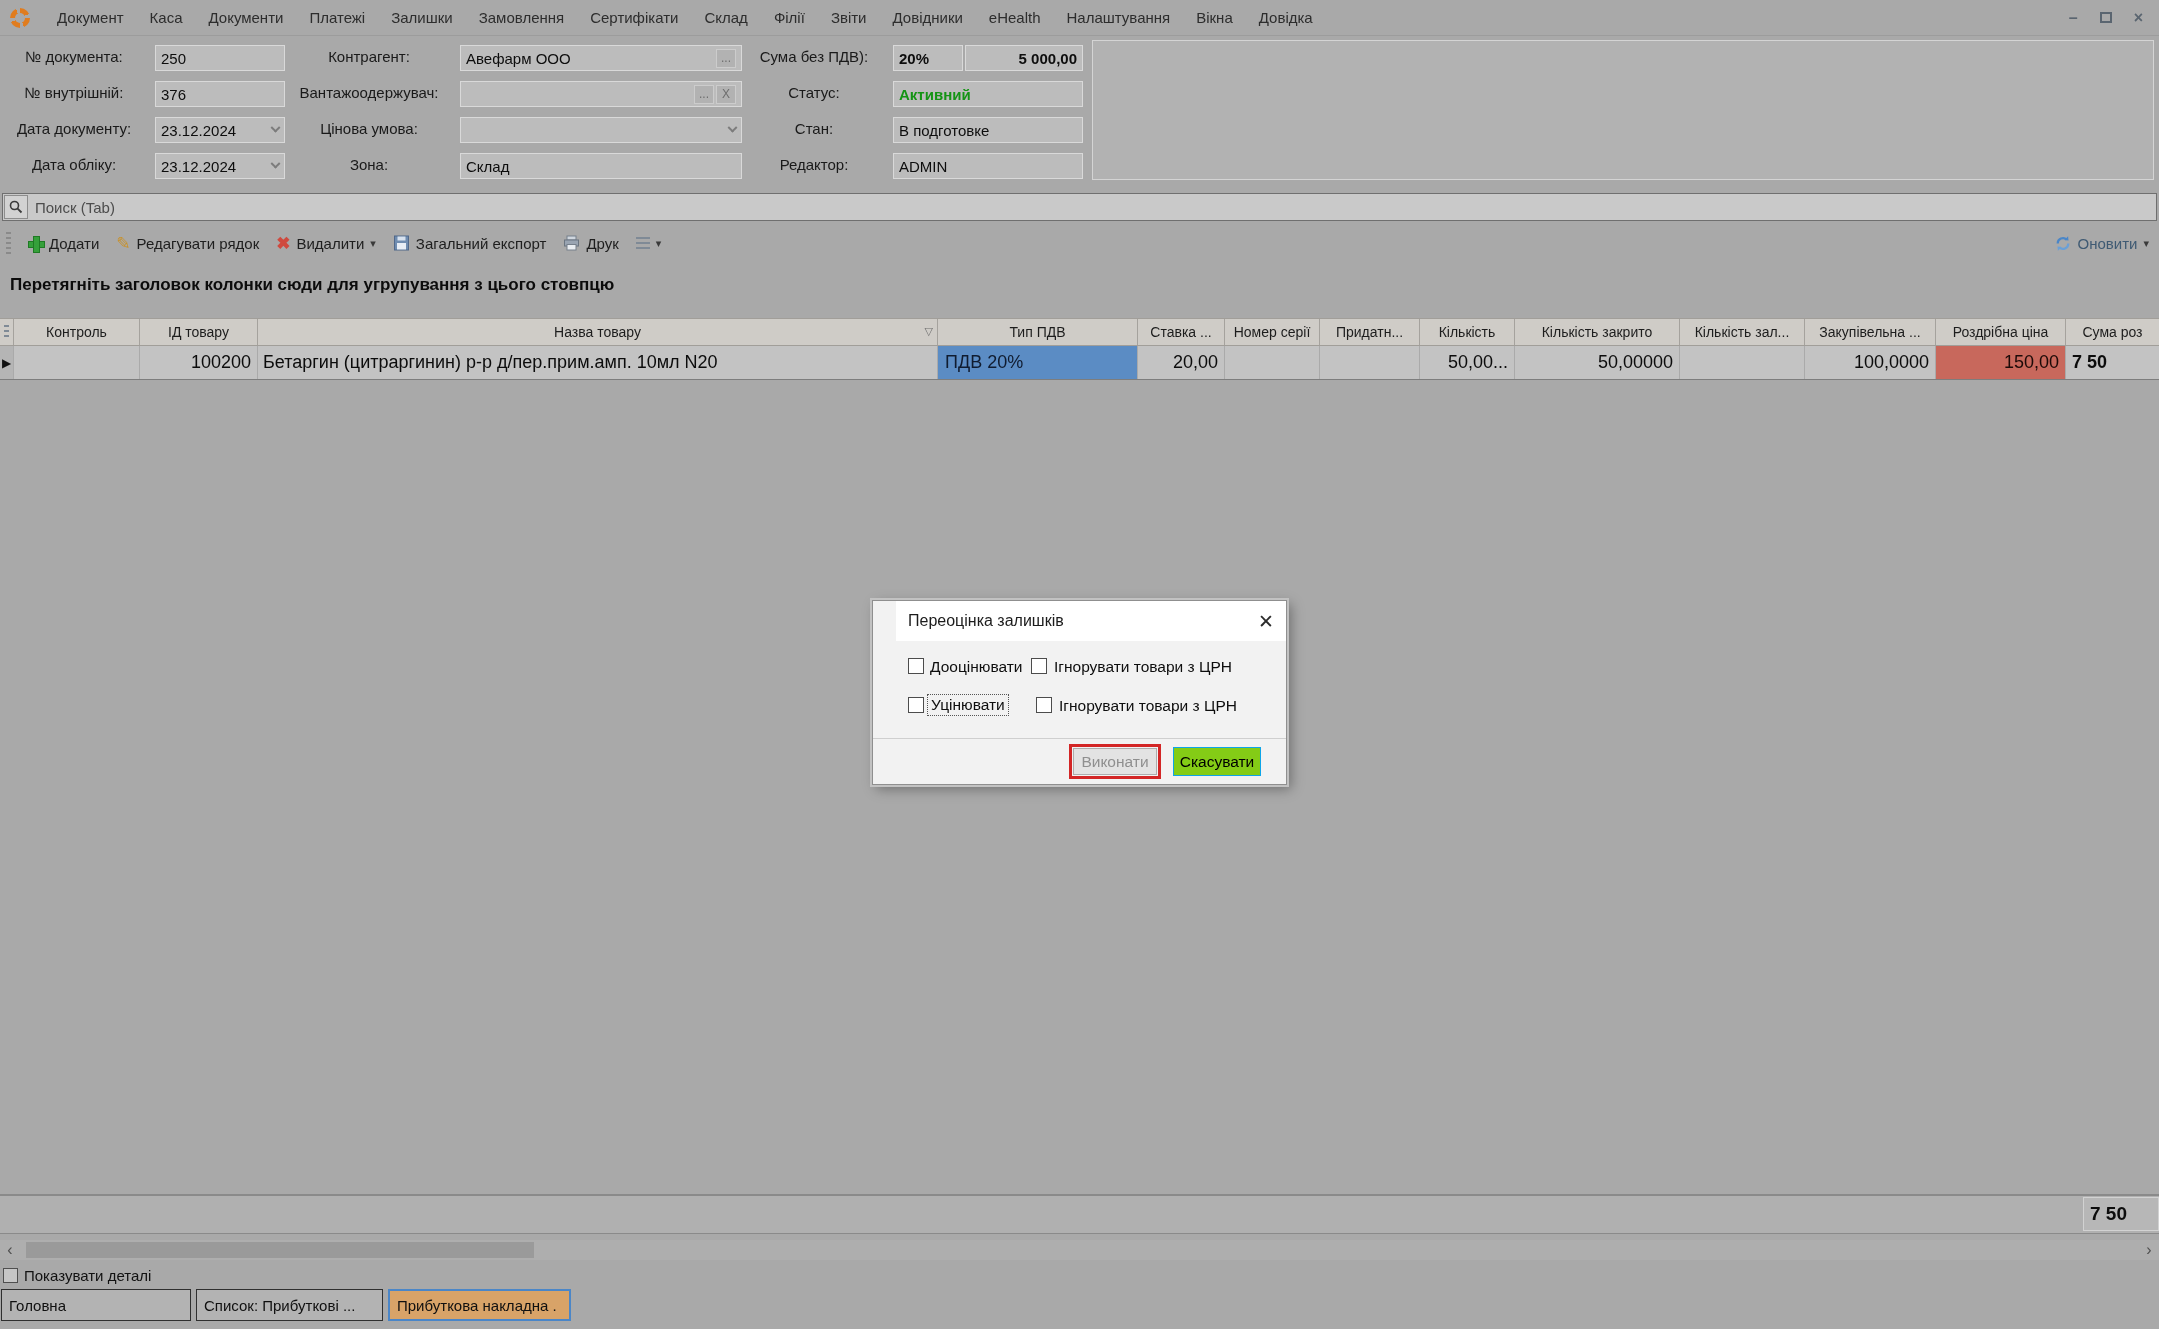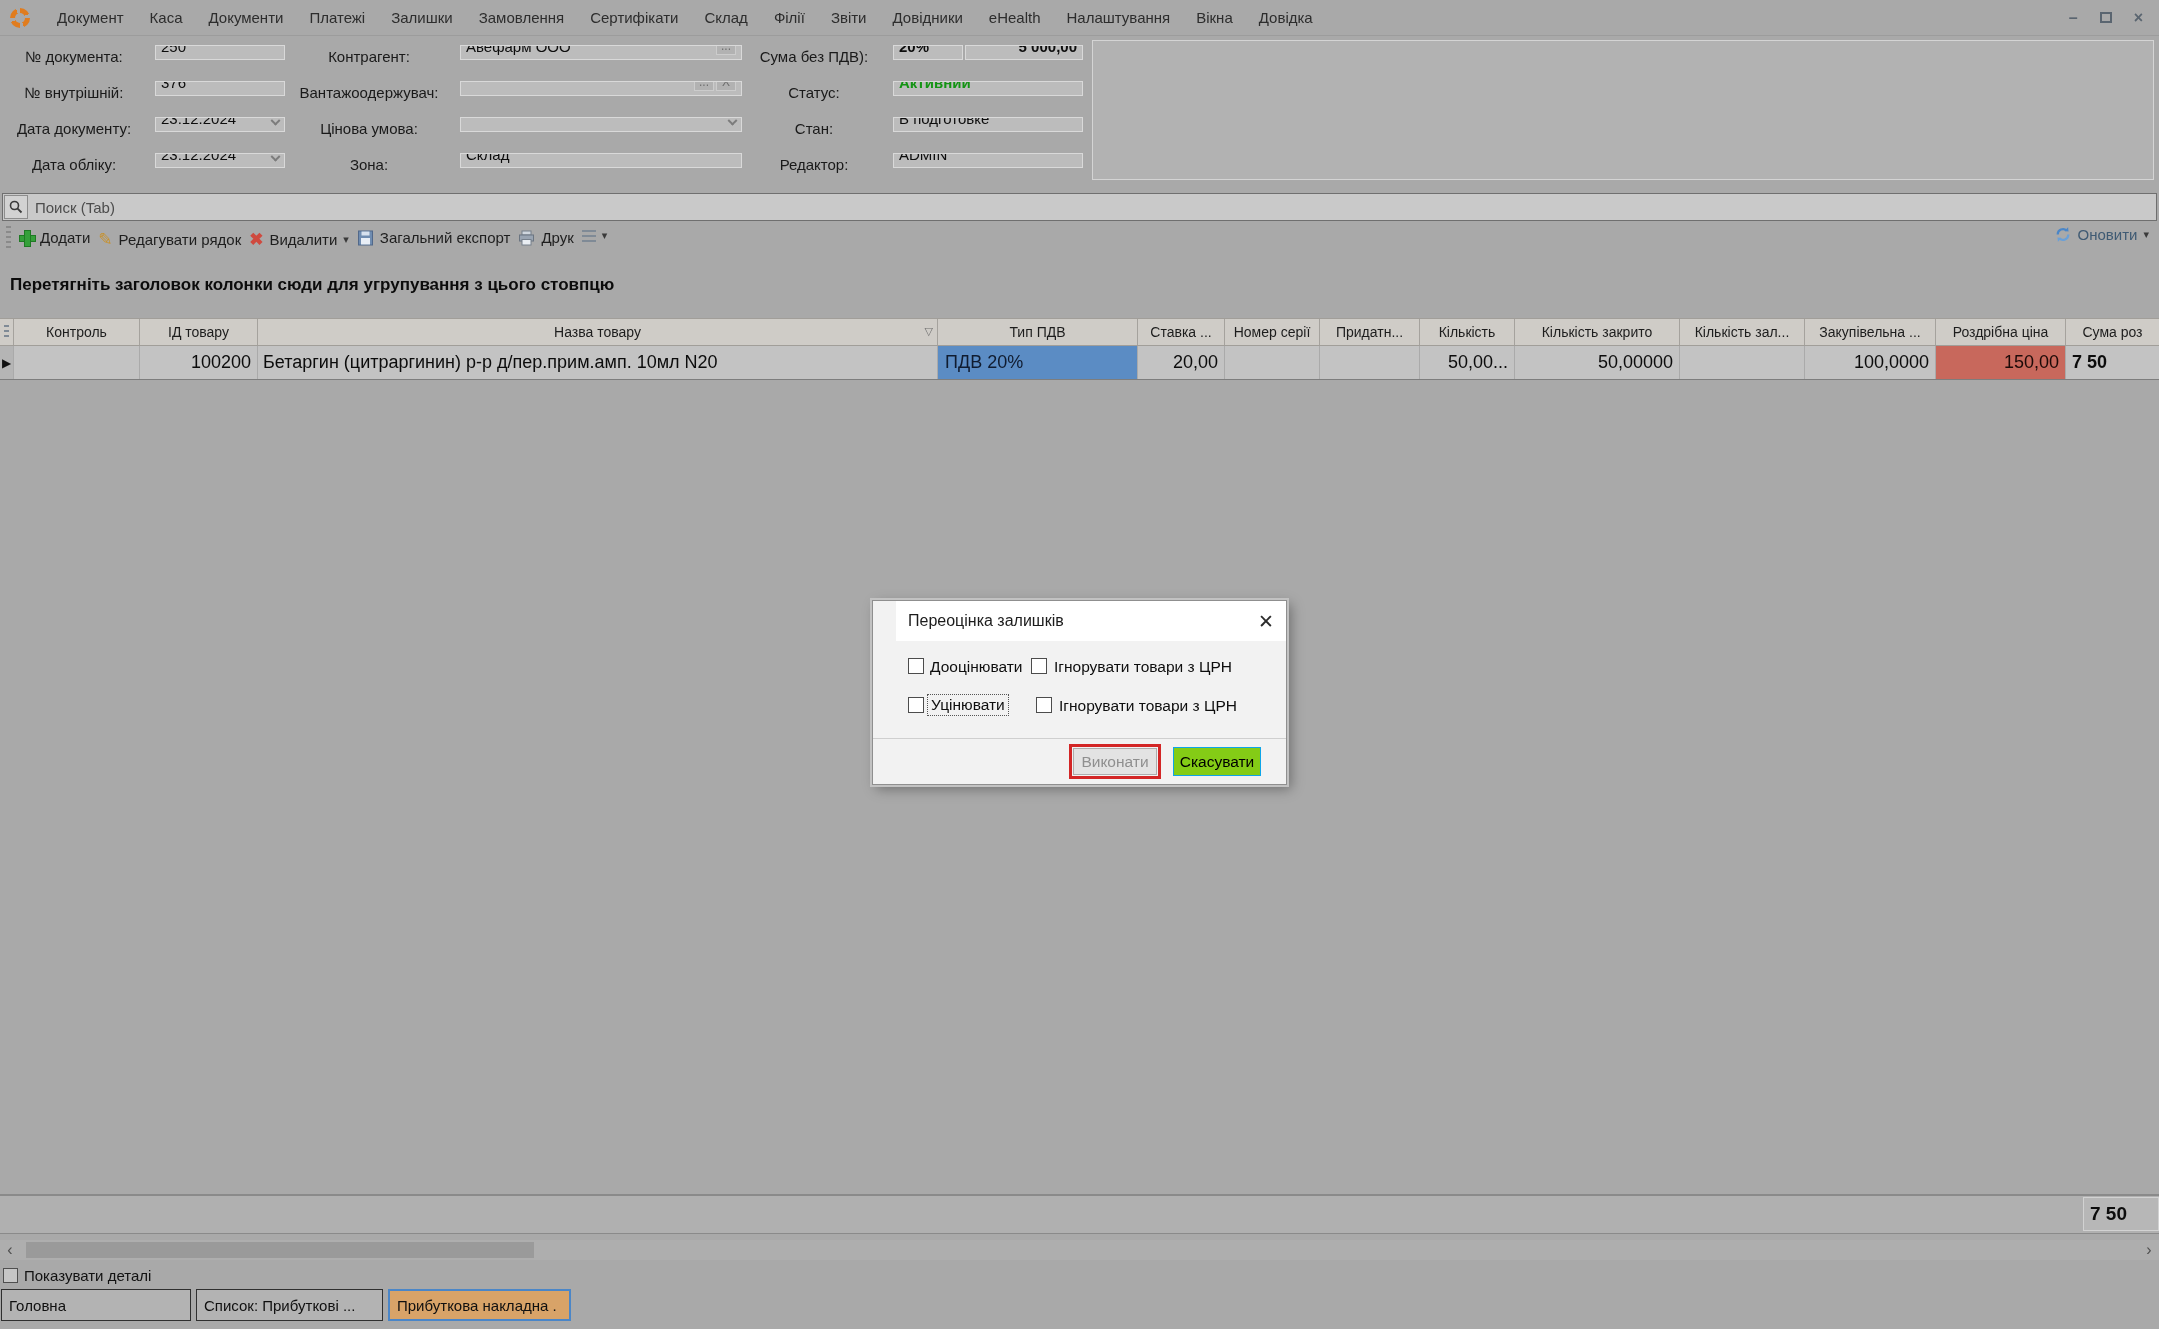--- a/index.html
+++ b/index.html
@@ -13,38 +13,38 @@
           background:conic-gradient(#e07c1e 0 65deg, rgba(0,0,0,0) 65deg 90deg, #e07c1e 90deg 155deg, rgba(0,0,0,0) 155deg 180deg, #e07c1e 180deg 245deg, rgba(0,0,0,0) 245deg 270deg, #e07c1e 270deg 335deg, rgba(0,0,0,0) 335deg 360deg); }
   .logo::after { content:""; position:absolute; left:5px; top:5px; width:10px; height:10px; border-radius:50%; background:#a9a9a9; }
   .menu-item { padding:0 13px; font-size:15px; color:#2d2d2d; line-height:36px; white-space:nowrap; cursor:default; }
   .win-controls { margin-left:auto; display:flex; align-items:center; gap:22px; padding-right:16px; color:#5a6570; font-size:16px; font-weight:bold; }
   .ico-restore { width:12px; height:11px; position:relative; display:inline-block; }
   .ico-restore::before { content:""; position:absolute; right:0; top:0; width:8px; height:7px; border:2px solid #5a6570; }
   .ico-restore::after  { content:""; position:absolute; left:0; bottom:0; width:8px; height:7px; border:2px solid #5a6570; background:#a9a9a9; }
 
   
   .flabel { position:absolute; height:23px; line-height:23px; text-align:center; font-size:15px; color:#1a1a1a; white-space:nowrap; }
-  .field  { position:absolute; height:15px; background:#bcbcbc; border:1px solid #d9d9d9; font-size:15px; color:#0d0d0d;
-            display:flex; align-items:flex-end; padding:4px 5px; white-space:nowrap; overflow:hidden; }
+  .field  { position:absolute; height:26px; background:#bcbcbc; border:1px solid #d9d9d9; font-size:15px; color:#0d0d0d;
+            display:flex; align-items:center; padding:4px 5px; white-space:nowrap; overflow:hidden; }
   .field .chev { margin-left:auto; width:7px; height:7px; border-right:2px solid #7c7c7c; border-bottom:2px solid #7c7c7c; transform:rotate(45deg) translate(-2px,-2px); }
   .mini-btn { margin-left:auto; width:20px; height:19px; background:#b2b2b2; border:1px solid #cccccc; color:#6e6e6e; font-size:12px;
               display:flex; align-items:center; justify-content:center; flex:0 0 auto; }
   .mini-btn + .mini-btn { margin-left:2px; }
   .bold { font-weight:bold; }
   .green { color:#149414; font-weight:bold; }
   .right-panel { position:absolute; left:1092px; top:40px; width:1062px; height:140px; background:#b2b2b2; border:1px solid #d4d4d4; }
 
   
   .searchbar { position:absolute; top:193px; left:2px; width:2155px; height:28px; background:#c9c9c9; border:1px solid #6f6f6f; display:flex; align-items:center; }
   .search-iconbox { width:24px; height:24px; margin:1px; background:#d2d2d2; border:1px solid #8d8d8d; display:flex; align-items:center; justify-content:center; flex:0 0 auto; }
   .searchbar input { flex:1; border:none; outline:none; background:transparent; font-family:"Liberation Sans",sans-serif; font-size:15px; color:#2a2a2a; padding:0 6px; }
   .searchbar input::placeholder { color:#4d4d4d; opacity:1; }
 
   
-  .toolbar { position:absolute; top:226px; left:0; width:2159px; height:34px; display:flex; align-items:flex-start; padding-left:6px; }
+  .toolbar { position:absolute; top:226px; left:0; width:2159px; height:34px; display:flex; align-items:center; gap:9px; padding-left:6px; }
   .grip { width:5px; height:22px; background:repeating-linear-gradient(to bottom,#8a8a8a 0 2px, rgba(0,0,0,0) 2px 5px); margin-right:4px; }
   .tbtn { display:flex; align-items:center; gap:6px; font-size:15px; color:#1e1e1e; padding:3px 4px; cursor:default; white-space:nowrap; }
   .ico-plus { position:relative; width:15px; height:15px; display:inline-block; }
   .ico-plus::before { content:""; position:absolute; left:0; top:5px; width:15px; height:5px; background:#35a03a; border:1px solid #1f7a24; }
   .ico-plus::after  { content:""; position:absolute; left:5px; top:0; width:5px; height:15px; background:#35a03a; border:1px solid #1f7a24; }
   .ico-pencil { color:#c8912a; font-size:17px; }
   .ico-delx { color:#cf4a3f; font-size:17px; font-weight:bold; }
   .caret { font-size:11px; color:#3a3a3a; }
   .ico-bars { display:inline-block; width:14px; height:12px; background:repeating-linear-gradient(to bottom,#7f8a96 0 2px, rgba(0,0,0,0) 2px 5px); }
   .tb-right { margin-left:auto; display:flex; align-items:center; gap:6px; padding-right:10px; font-size:15px; color:#3f5a73; }

